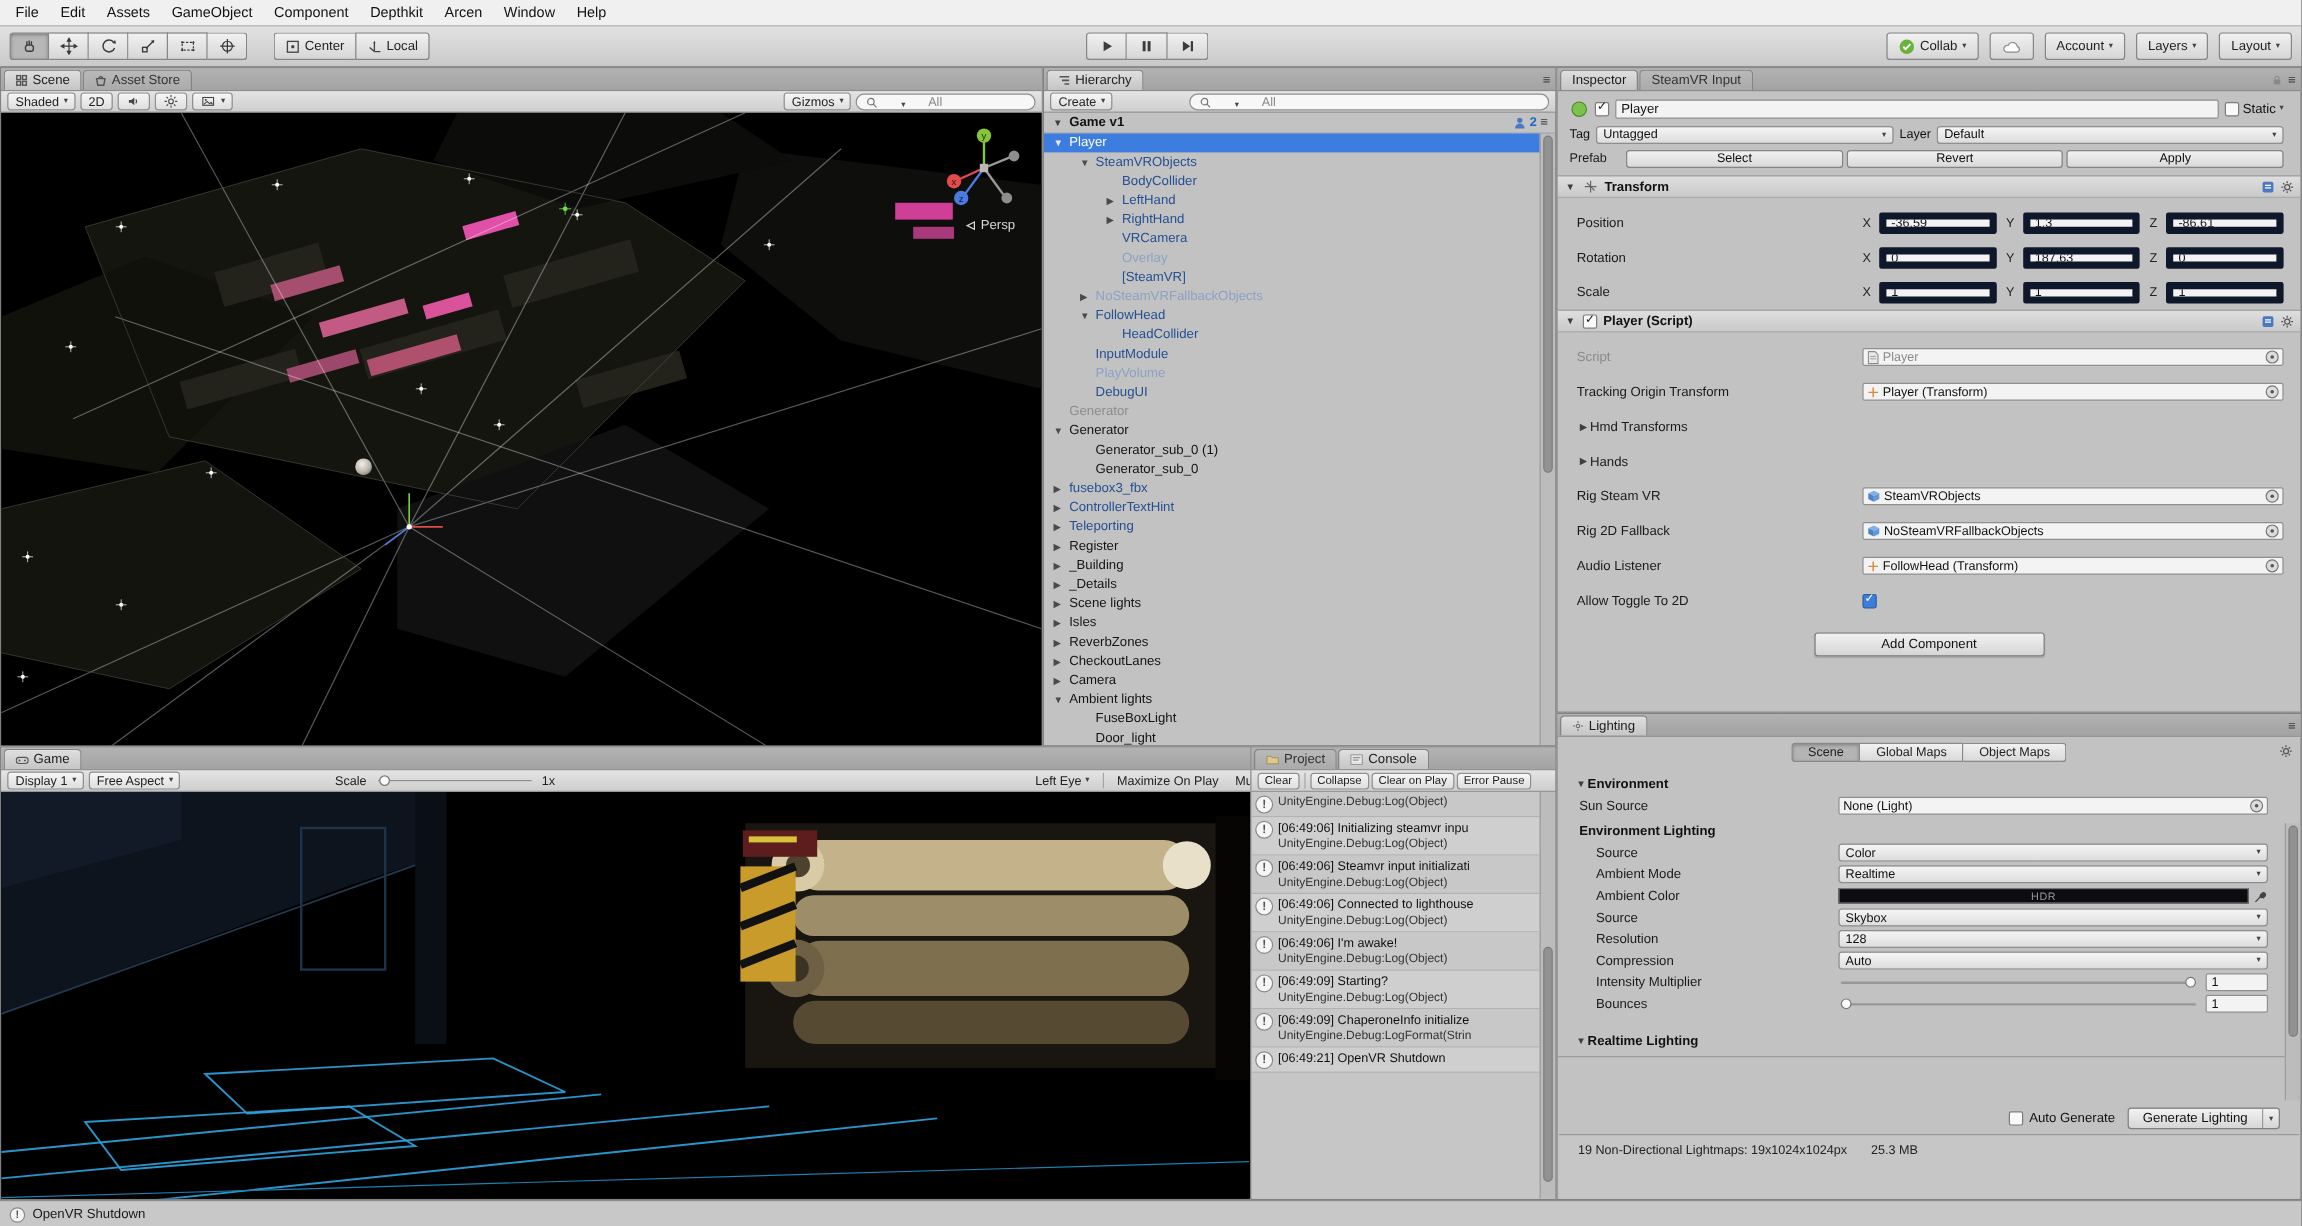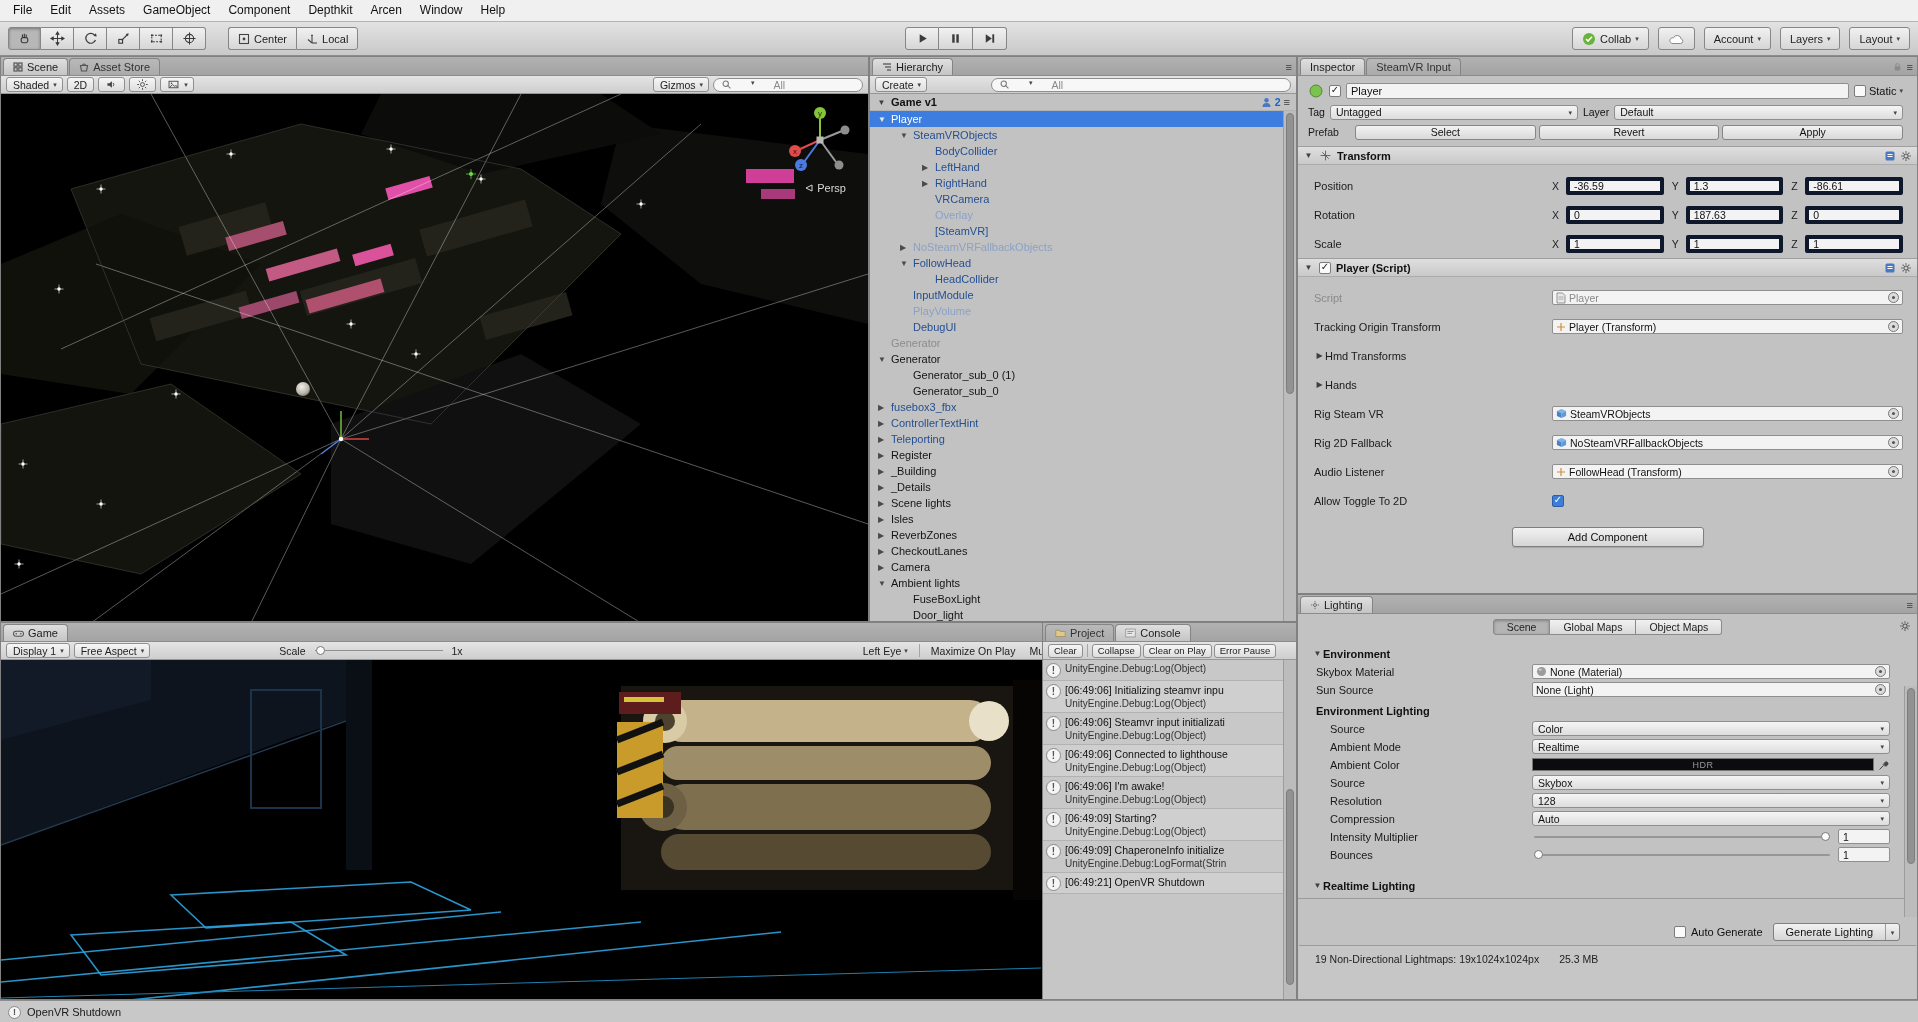--- a/index.html
+++ b/index.html
@@ -42,21 +42,21 @@
 .tabbar{height:19px;flex:none;background:linear-gradient(#b2b2b2,#a3a3a3);display:flex;align-items:flex-end;padding-left:2px;border-bottom:1px solid #8c8c8c;position:relative}
 .tab{height:17px;display:flex;align-items:center;gap:4px;padding:0 9px;font-size:11px;color:#1c1c1c;background:linear-gradient(#dfdfdf,#c5c5c5);border:1px solid #848484;border-bottom:none;border-radius:4px 4px 0 0;margin-right:1px;white-space:nowrap}
 .tab.inactive{background:linear-gradient(#b9b9b9,#aaaaaa);color:#333}
 .tab-icons{margin-left:auto;display:flex;align-items:center;gap:4px;padding:0 4px 2px 0;color:#3c3c3c}
 .menu-glyph{font-size:11px;color:#3a3a3a;line-height:1}
 
 .ptoolbar{height:18px;flex:none;background:linear-gradient(#e4e4e4,#cecece);border-bottom:1px solid #979797;display:flex;align-items:center;gap:4px;padding:0 5px;font-size:10.5px;position:relative}
 .mini-dd{height:15px;display:flex;align-items:center;gap:4px;padding:0 5px 0 6px;background:linear-gradient(#f6f6f6,#dedede);border:1px solid #8f8f8f;border-radius:3px;color:#222;white-space:nowrap}
 .mini-btn{height:15px;display:flex;align-items:center;padding:0 6px;background:linear-gradient(#f6f6f6,#dedede);border:1px solid #8f8f8f;border-radius:3px;color:#222;white-space:nowrap}
 .flat-tg{padding:0 5px;color:#222;white-space:nowrap;display:flex;align-items:center;gap:3px}
-.searchpill{height:14px;border-radius:8px;background:#f7f7f7;border:1px solid #8f8f8f;display:flex;align-items:flex-start;gap:19px;padding:0 7px;color:#8a8a8a}
+.searchpill{height:14px;border-radius:8px;background:#f7f7f7;border:1px solid #8f8f8f;display:flex;align-items:flex-end;gap:19px;padding:0 7px;color:#8a8a8a}
 .viewport{flex:1;position:relative;background:#000;overflow:hidden}
 
 
 .scenehdr{height:17px;flex:none;display:flex;align-items:center;gap:4px;padding:0 6px;font-weight:bold;border-bottom:1px solid #b3b3b3}
 .fold{font-size:8px;color:#3f3f3f;width:11px;text-align:center}
 .hlist{flex:1;position:relative;overflow:hidden}
 .hrow{height:16px;display:flex;align-items:center;padding-left:8px;white-space:nowrap}
 .hrow.d1{padding-left:30px}
 .hrow.d2{padding-left:52px}
 .h-arrow{width:13px;font-size:8px;color:#4a4a4a;flex:none}
@@ -73,21 +73,21 @@
 
 
 .sb{position:absolute;right:0;width:13px;background:#bcbcbc;border-left:1px solid #9c9c9c}
 .sb-thumb{position:absolute;left:2px;right:2px;border-radius:4px;background:#929292;border:1px solid #7d7d7d}
 
 
 .icontent{flex:1;overflow:hidden;padding-bottom:6px}
 .irow{display:flex;align-items:center;height:17px;margin-top:12px;padding:0 14px 0 16px}
 .ilabel{width:238px;flex:none;color:#1a1a1a;white-space:nowrap;overflow:hidden}
 .ival{flex:1;display:flex;align-items:center;gap:2px;min-width:0}
-.tf{flex:1;height:18px;background:#f3f3f3;border:4px solid #0f172a;border-radius:2px;display:flex;align-items:center;padding:0 4px;font-size:10.5px;color:#111;min-width:0;white-space:nowrap;overflow:hidden}
+.tf{flex:1;height:18px;background:#f3f3f3;border:6px solid #0f172a;border-radius:2px;display:flex;align-items:center;padding:0 4px;font-size:10.5px;color:#111;min-width:0;white-space:nowrap;overflow:hidden}
 .ddf{flex:1;height:15px;background:linear-gradient(#f5f5f5,#dddddd);border:1px solid #8f8f8f;border-radius:3px;display:flex;align-items:center;padding:0 5px;font-size:10.5px;color:#111;min-width:0;white-space:nowrap}
 .ddf .cr{margin-left:auto}
 .objf{flex:1;height:15px;background:#f3f3f3;border:1px solid #8f8f8f;border-radius:2px;display:flex;align-items:center;gap:3px;padding:0 3px;font-size:10.5px;min-width:0;white-space:nowrap;overflow:hidden}
 .objf .of-text{overflow:hidden;text-overflow:ellipsis}
 .objf.dim .of-text{color:#8a8a8a}
 .picker{width:11px;height:11px;border-radius:50%;border:1px solid #777;background:#dcdcdc;margin-left:auto;flex:none;position:relative}
 .picker::after{content:"";position:absolute;left:3px;top:3px;width:3px;height:3px;border-radius:50%;background:#555}
 .cb{width:12px;height:12px;background:#fafafa;border:1px solid #7c7c7c;border-radius:2px;display:flex;align-items:center;justify-content:center;font-size:10px;color:#222;flex:none;line-height:1}
 .cb.blue{background:#3d7edb;border-color:#2d5da6;color:#fff}
 .cb .ck{margin-top:-1px}
@@ -960,31 +960,20 @@
           <line x1="5" y1="11" x2="3.5" y2="12.5"></line>
         </svg>
     </span>
   </div>
   <div class="lcontent">
     <div class="lsection">
         <span class="fold">▼</span>
         <span>Environment</span>
       </div>
     <div class="lrow">
-      <span class="llabel">Skybox Material</span>
-      <span class="objf">
-        <svg class="of-icon" width="11" height="11" viewBox="0 0 11 11">
-            <circle cx="5.5" cy="5.5" r="4.5" fill="#9c9c9c"></circle>
-            <ellipse cx="4.2" cy="3.8" rx="1.6" ry="1" fill="#cfcfcf"></ellipse>
-          </svg>
-        <span class="of-text">None (Material)</span>
-        <span class="picker"></span>
-      </span>
-    </div>
-    <div class="lrow">
       <span class="llabel">Sun Source</span>
       <span class="objf">
         <span class="of-text">None (Light)</span>
         <span class="picker"></span>
       </span>
     </div>
     <div class="lsub">
         <span>Environment Lighting</span>
       </div>
     <div class="lrow indent">

